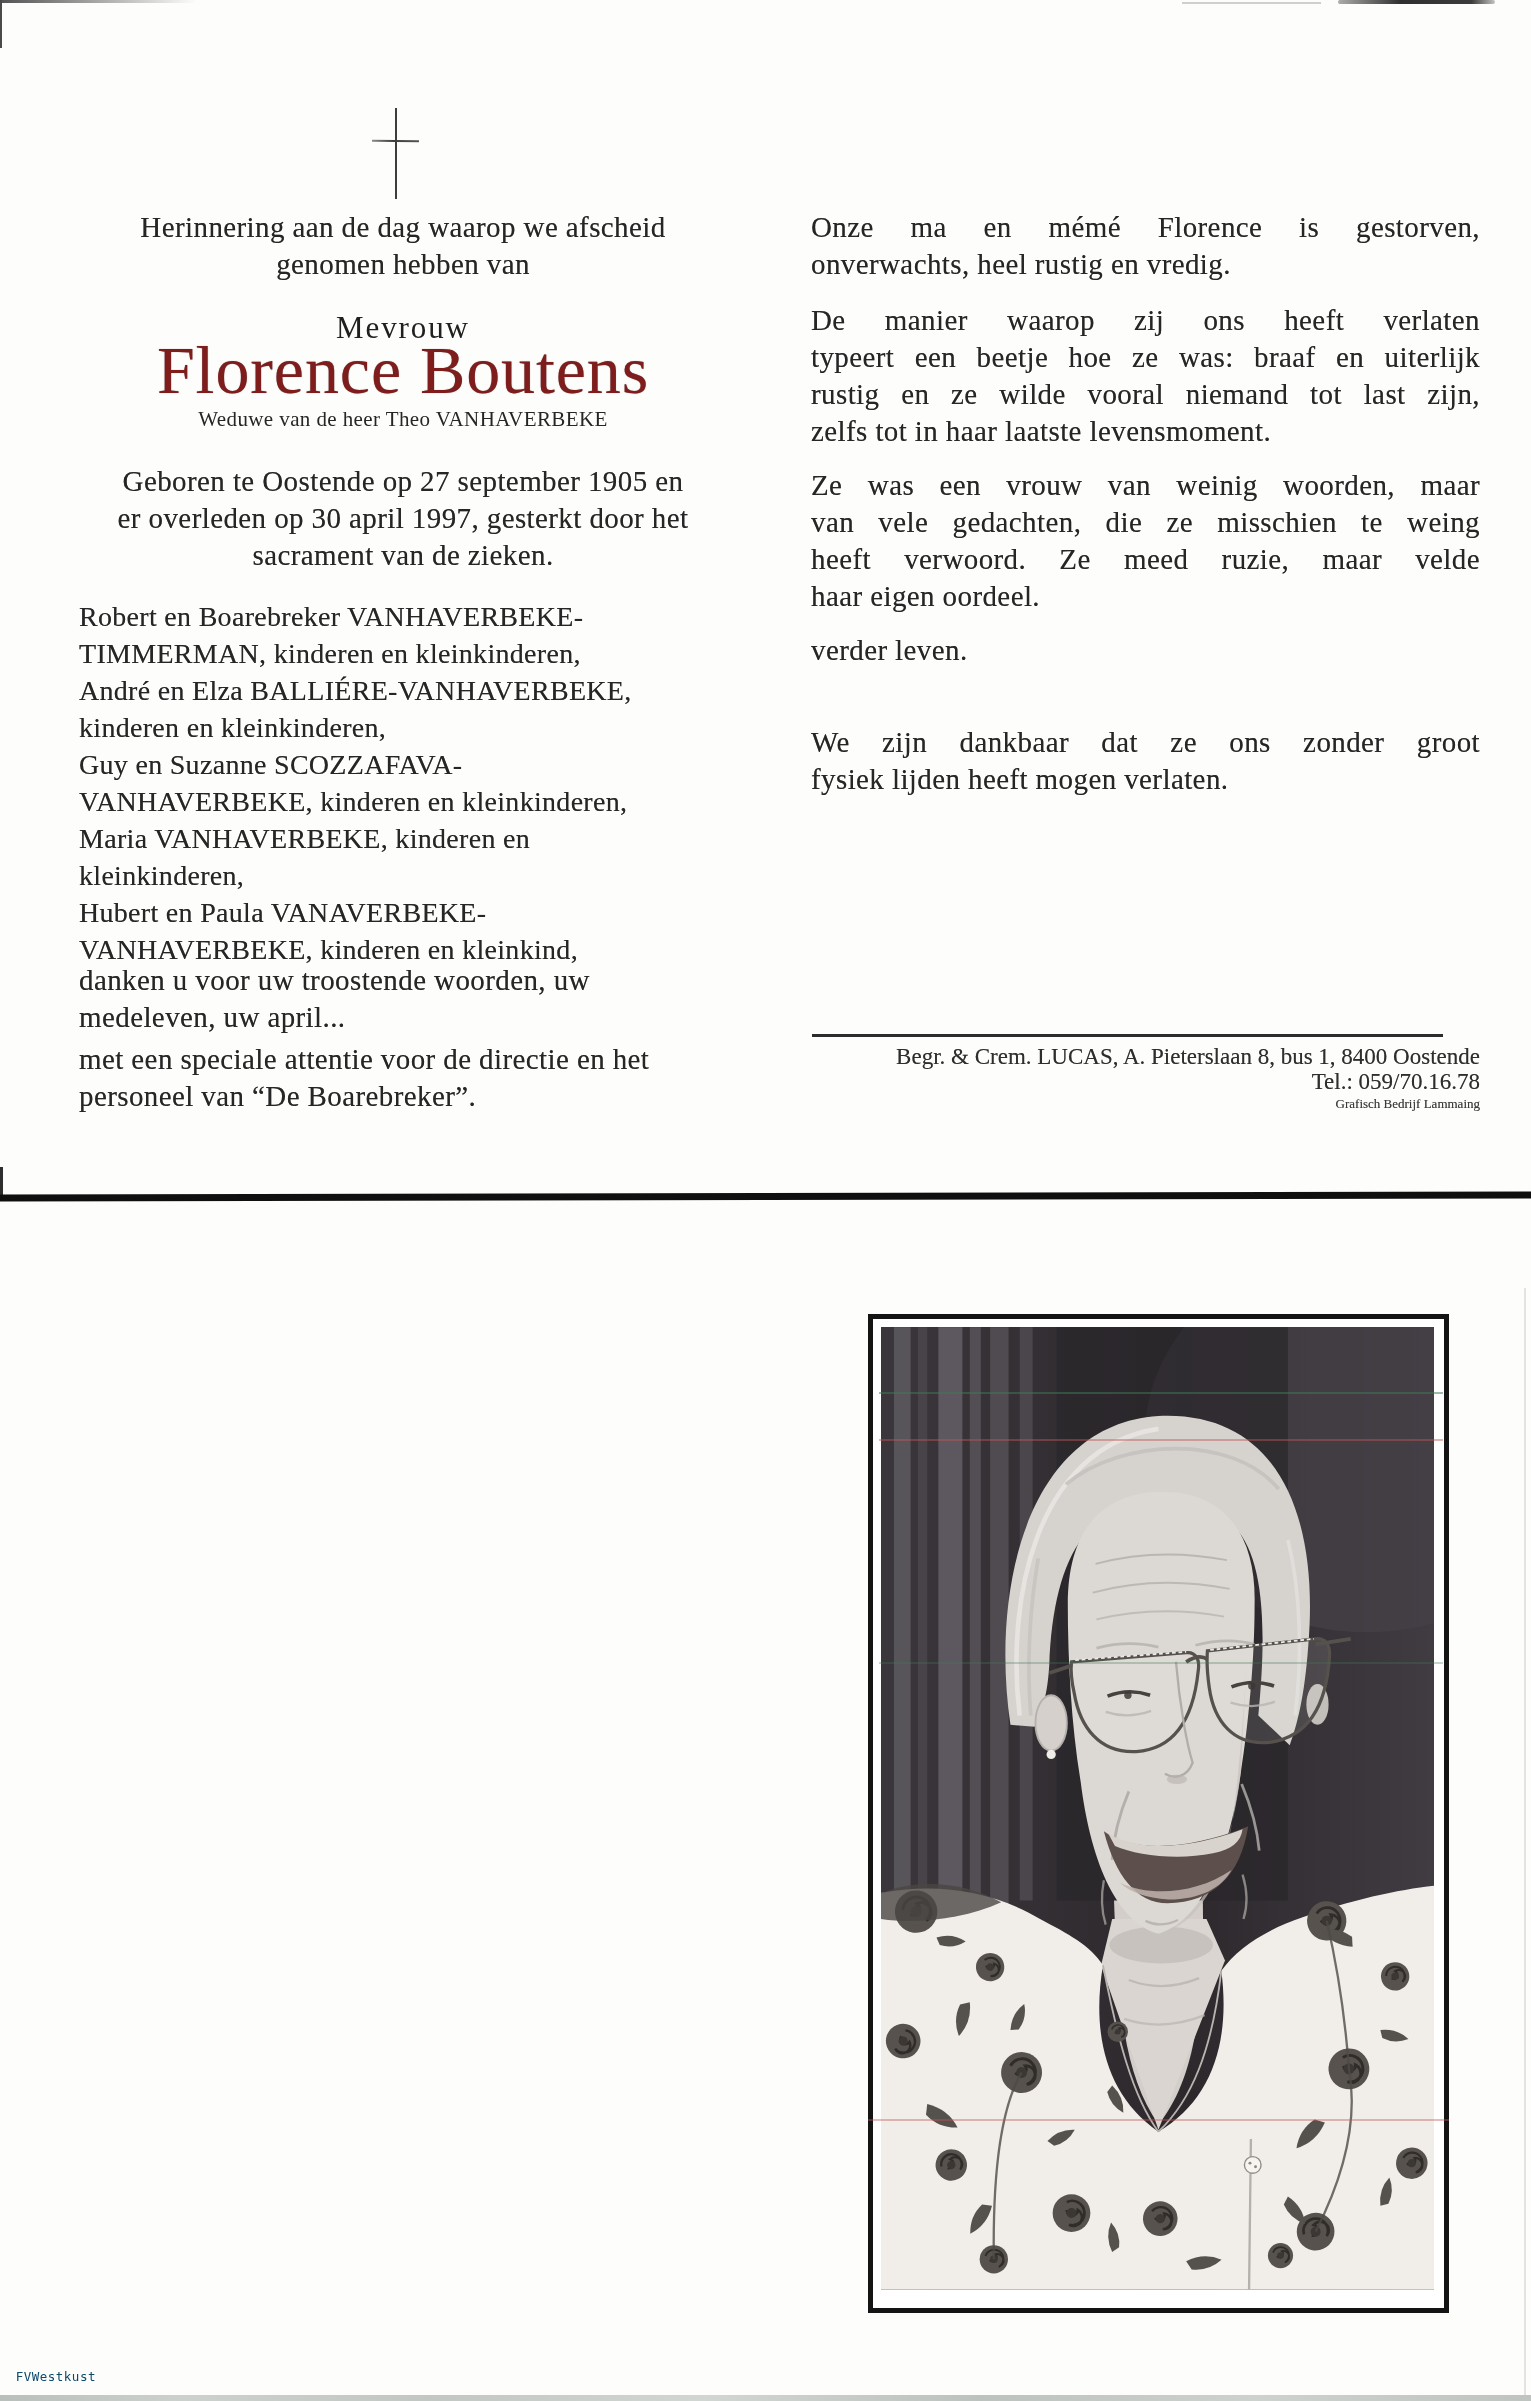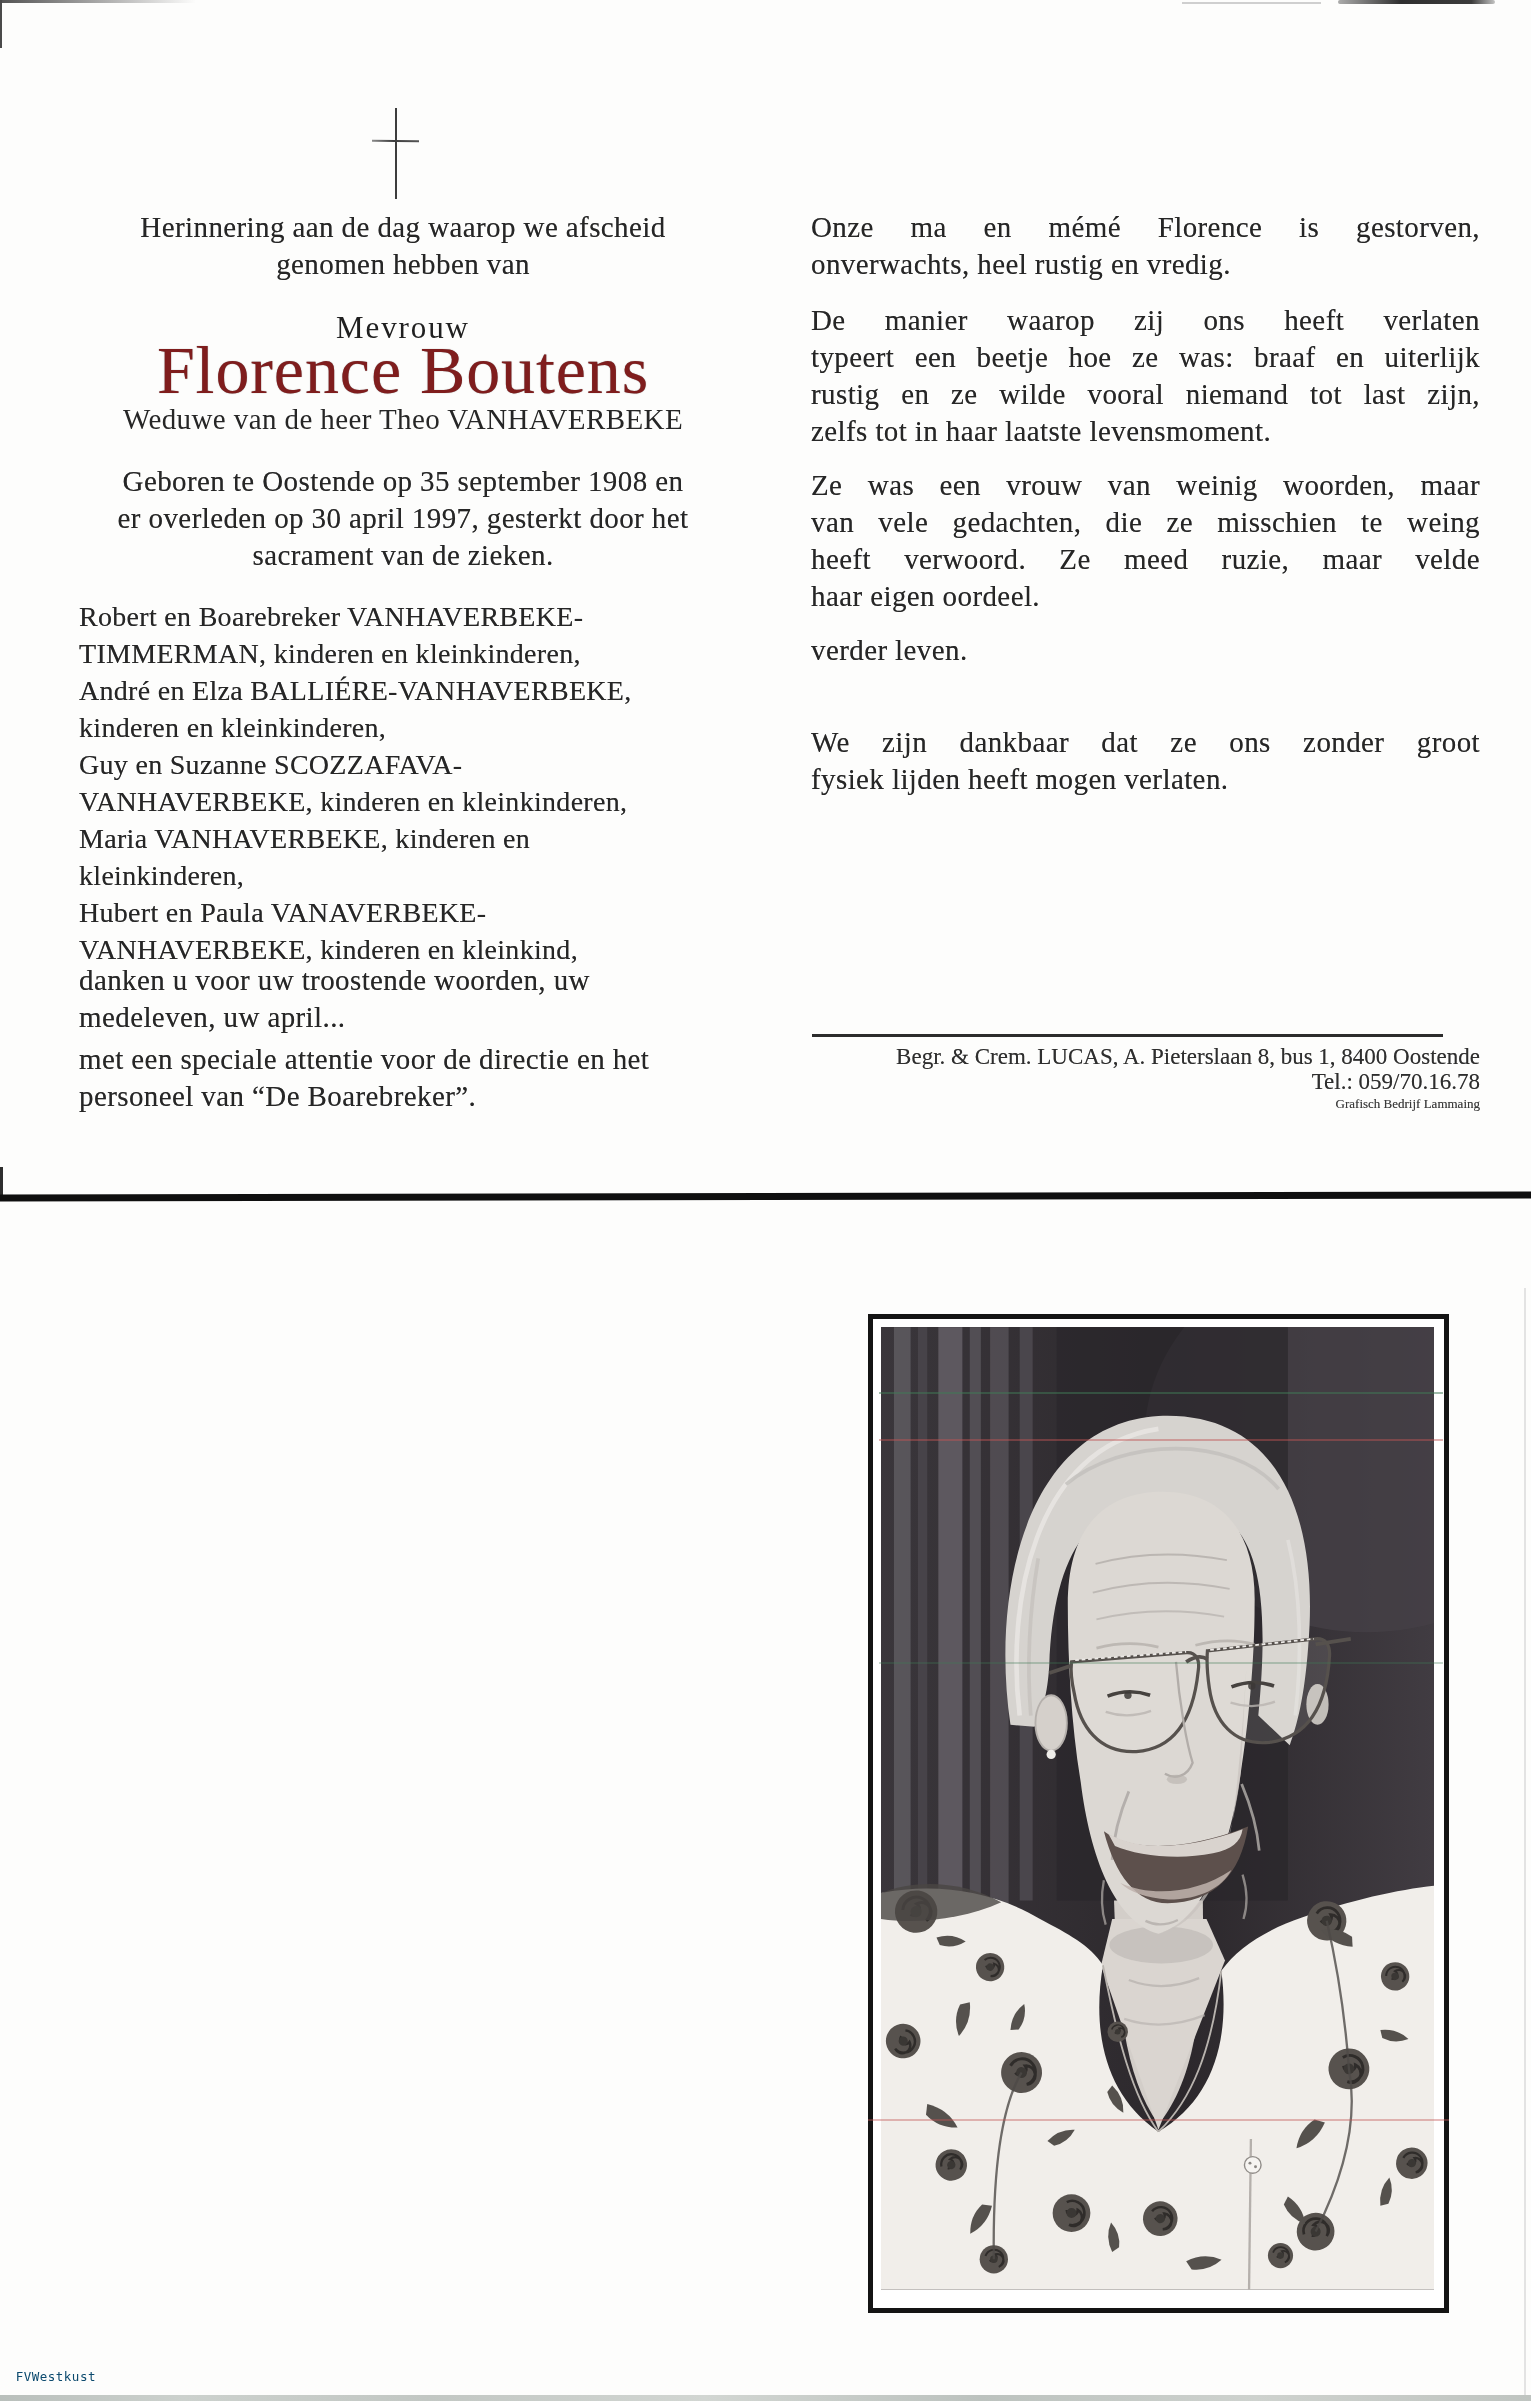--- a/index.html
+++ b/index.html
@@ -16,21 +16,21 @@
   .leftcol{left:79px;width:648px;}
   .rightcol{left:811px;width:669px;}
   .body-text{font-size:29px;line-height:37px;letter-spacing:0.4px;
     text-shadow:0 0 0.6px rgba(45,45,45,0.55);}
   .fam-text{font-size:28px;line-height:37px;letter-spacing:0.3px;
     text-shadow:0 0 0.6px rgba(45,45,45,0.55);}
   .fam-text .line{white-space:nowrap;}
   .honorific{font-size:31px;line-height:37px;letter-spacing:1.9px;color:#202020;}
   .deceased{font-size:68px;line-height:74px;letter-spacing:0.9px;color:#7f1d1d;
     text-shadow:0 0 0.9px rgba(20,20,20,0.5);}
-  .widow{font-size:29px;line-height:37px;letter-spacing:0.4px;}
+  .widow{font-size:21px;line-height:37px;letter-spacing:0.4px;}
   .jline{text-align:justify;text-align-last:justify;}
   .rule{position:absolute;background:#2c2c2c;}
   .funeral{font-size:23px;line-height:25px;text-align:right;white-space:nowrap;
     color:#2e2e2e;text-shadow:0 0 0.5px rgba(45,45,45,0.5);}
   .funeral .small{font-size:13px;line-height:20.4px;color:#3a3a3a;}
   .thickline{position:absolute;left:0;top:1193px;width:1532px;height:7.4px;
     background:#0f0f0f;transform:rotate(-0.12deg);}
   .photo-frame{position:absolute;left:868px;top:1314px;width:581px;height:999px;
     box-sizing:border-box;border:5.6px solid #141414;background:#ffffff;
     padding:8.3px 8.3px 16.7px 8.3px;}
@@ -71,21 +71,21 @@
     <div class="line">genomen hebben van</div>
   </div>
 
 <div class="blk leftcol center honorific" style="top:301px;margin-top:8px;">Mevrouw</div>
 
 <div class="blk leftcol center deceased" style="top:333px;">Florence Boutens</div>
 
 <div class="blk leftcol center widow" style="top:401px;">Weduwe van de heer Theo VANHAVERBEKE</div>
 
 <div class="blk leftcol center body-text" style="top:463px;">
-    <div class="line">Geboren te Oostende op 35 september 1908 en</div>
+    <div class="line">Geboren te Oostende op 27 september 1905 en</div>
     <div class="line">er overleden op 30 april 1997, gesterkt door het</div>
     <div class="line">sacrament van de zieken.</div>
   </div>
 
 <div class="blk leftcol fam-text" style="top:598px;">
     <div class="line">Robert en Boarebreker VANHAVERBEKE-</div>
     <div class="line">TIMMERMAN, kinderen en kleinkinderen,</div>
     <div class="line">André en Elza BALLIÉRE-VANHAVERBEKE,</div>
     <div class="line">kinderen en kleinkinderen,</div>
     <div class="line">Guy en Suzanne SCOZZAFAVA-</div>

